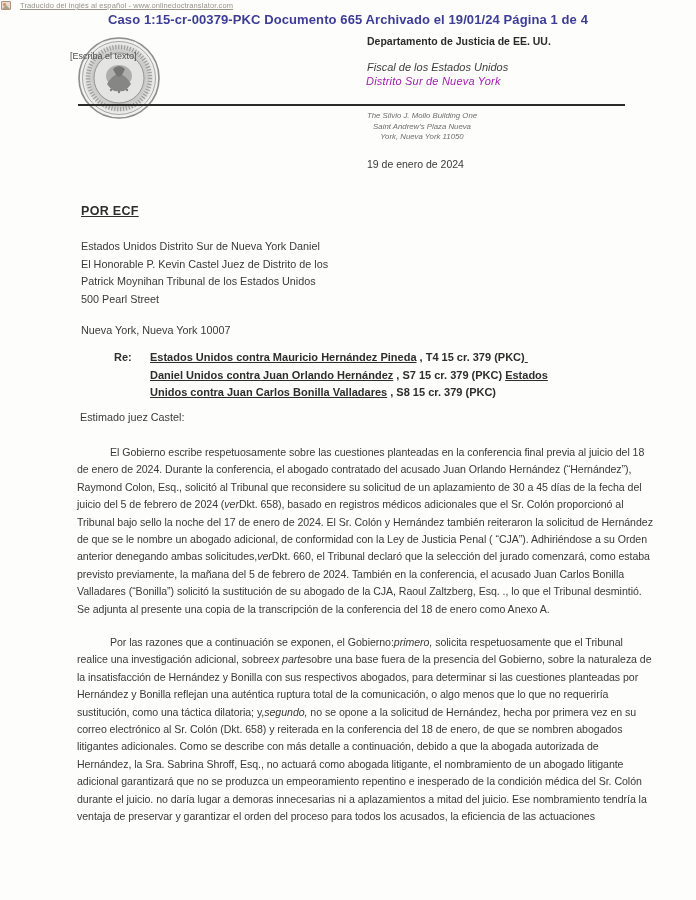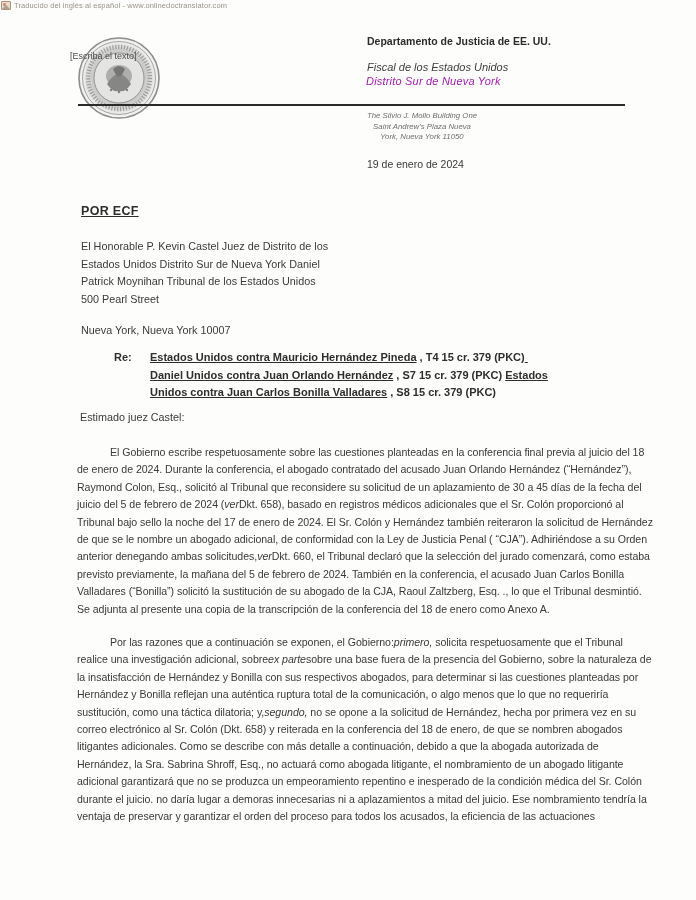--- a/index.html
+++ b/index.html
@@ -6,22 +6,22 @@
   .page{
     position:relative;width:696px;height:900px;background:#fdfdfb;
     font-family:"Liberation Sans","DejaVu Sans",sans-serif;color:#3a3a3a;
     overflow:hidden;
   }
   .it{font-style:italic}
   .bd{font-weight:bold}
   .ul{text-decoration:underline}
 
   .translator-bar{
-    position:absolute;top:0;left:1px;height:11px;display:flex;align-items:center;gap:3px;
-    font-size:7.5px;color:#98938c;letter-spacing:.1px;
+    position:absolute;top:0;left:1px;height:11px;display:flex;align-items:center;gap:9px;
+    font-size:7.5px;color:#98938c;letter-spacing:.1px;text-decoration:underline;
   }
   .translator-icon{
     width:10px;height:9px;border:1px solid #b5917a;background:#e9dccd;border-radius:1px;
     position:relative;box-sizing:border-box;flex:0 0 auto;
   }
   .translator-icon::before{
     content:"";position:absolute;left:1px;top:1px;width:3px;height:3px;border-radius:50%;
     background:#c98b6b;
   }
   .translator-icon::after{
@@ -70,20 +70,21 @@
 </head>
 <body>
 
 <div class="page">
 
   <div class="translator-bar">
     <span class="translator-icon"></span>
     <span>Traducido del inglés al español - www.onlinedoctranslator.com</span>
   </div>
 
+  <div class="case-header" style="color: rgb(61, 61, 150);">Caso 1:15-cr-00379-PKC Documento 665 Archivado el 19/01/24 Página 1 de 4</div>
 
   <div class="seal">
     <svg width="84" height="86" viewBox="0 0 84 86" aria-hidden="true">
       <defs>
         <radialGradient id="sg" cx="50%" cy="50%" r="50%">
           <stop offset="0%" stop-color="#d8d8d6"></stop>
           <stop offset="55%" stop-color="#b8b8b6"></stop>
           <stop offset="80%" stop-color="#d2d2d0"></stop>
           <stop offset="100%" stop-color="#f1f1ef"></stop>
         </radialGradient>
@@ -113,22 +114,22 @@
     <div>The Silvio J. Mollo Building One</div>
     <div>Saint Andrew's Plaza Nueva</div>
     <div>York, Nueva York 11050</div>
   </div>
 
   <div class="lh-date">19 de enero de 2024</div>
 
   <div class="por-ecf">POR ECF</div>
 
   <div class="recipient">
+    <div>Estados Unidos Distrito Sur de Nueva York Daniel</div>
     <div>El Honorable P. Kevin Castel Juez de Distrito de los</div>
-    <div>Estados Unidos Distrito Sur de Nueva York Daniel</div>
     <div>Patrick Moynihan Tribunal de los Estados Unidos</div>
     <div>500 Pearl Street</div>
     <div class="recipient-city">Nueva York, Nueva York 10007</div>
   </div>
 
   <div class="re-block">
     <div class="re-label">Re:</div>
     <div class="re-lines">
       <div><span class="bd ul">Estados Unidos contra Mauricio Hernández Pineda</span><span class="bd"> , T4 15 cr. 379 (PKC)</span><span class="bd ul">&nbsp;</span></div>
       <div><span class="bd ul">Daniel Unidos contra Juan Orlando Hernández</span><span class="bd"> , S7 15 cr. 379 (PKC) </span><span class="bd ul">Estados</span></div>

